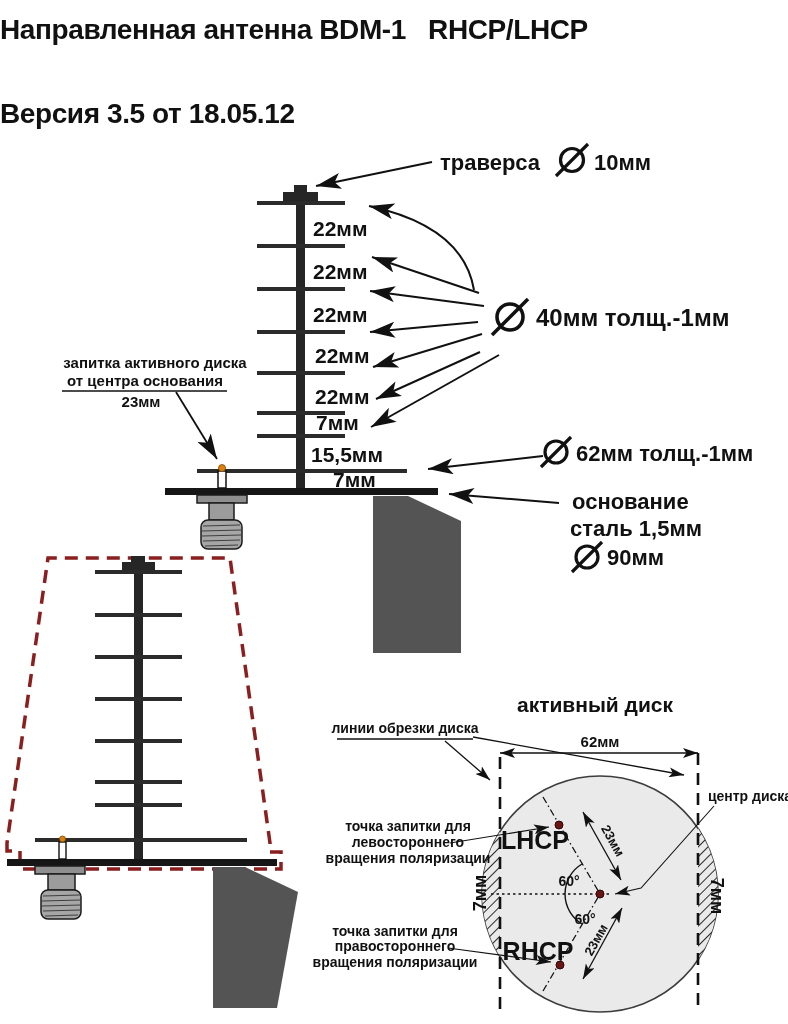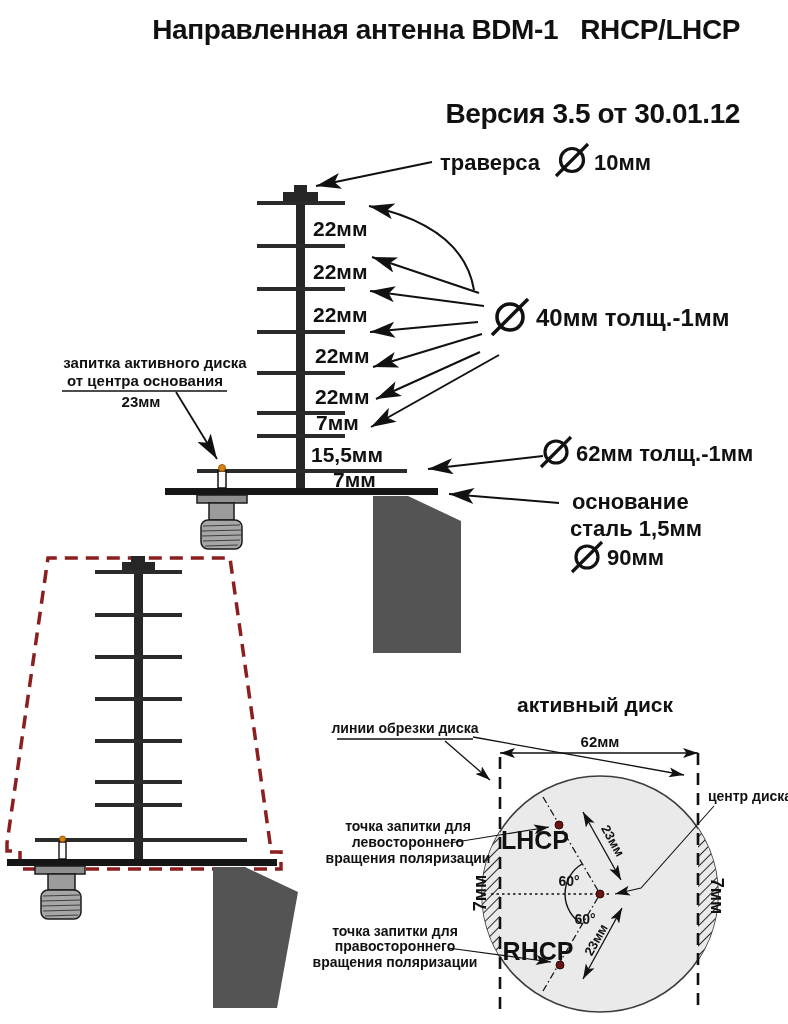--- a/index.html
+++ b/index.html
@@ -1,32 +1,32 @@
 <!DOCTYPE html>
 <html><head>
 <meta charset="utf-8">
 <style>
   html,body{margin:0;padding:0;background:#ffffff;}
   #stage{position:relative;width:788px;height:1024px;background:#ffffff;overflow:hidden;
          font-family:"Liberation Sans","DejaVu Sans",sans-serif;}
-  .hline{position:absolute;left:0;width:740px;text-align:right;font-weight:bold;color:#111;
+  .hline{position:absolute;left:0;width:740px;text-align:left;font-weight:bold;color:#111;
          font-size:28px;letter-spacing:-0.4px;white-space:pre;}
   #h1{top:14px;}
   #h2{top:56px;}
   #h3{top:98px;}
   svg{position:absolute;left:0;top:0;}
   text{font-family:"Liberation Sans","DejaVu Sans",sans-serif;font-weight:bold;fill:#111;}
 </style>
 </head>
 <body>
 
 <div id="stage">
 
   <div id="h1" class="hline">Направленная антенна BDM-1   RHCP/LHCP</div>
-  <div id="h3" class="hline">Версия 3.5 от 30.01.12</div>
+  <div id="h3" class="hline">Версия 3.5 от 18.05.12</div>
 
   <svg width="788" height="1024" viewBox="0 0 788 1024">
     <defs>
       <marker id="arrB" markerUnits="userSpaceOnUse" markerWidth="26" markerHeight="16" refX="25" refY="8" orient="auto-start-reverse">
         <path d="M0,0 L25,8 L0,16 L6,8 Z" fill="#111"></path>
       </marker>
       <marker id="arrS" markerUnits="userSpaceOnUse" markerWidth="16" markerHeight="10" refX="15" refY="5" orient="auto-start-reverse">
         <path d="M0,0 L15,5 L0,10 L3.5,5 Z" fill="#111"></path>
       </marker>
       <pattern id="hatch" width="7" height="7" patternUnits="userSpaceOnUse" patternTransform="rotate(45)">

